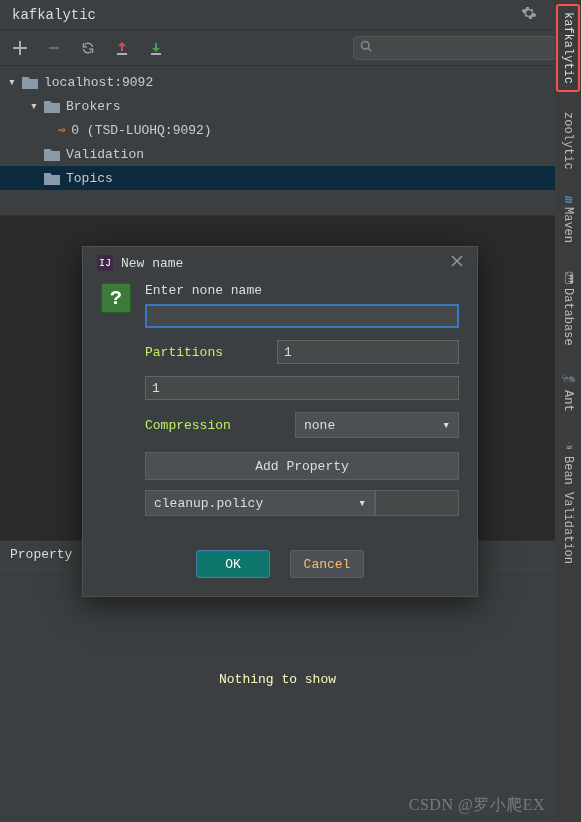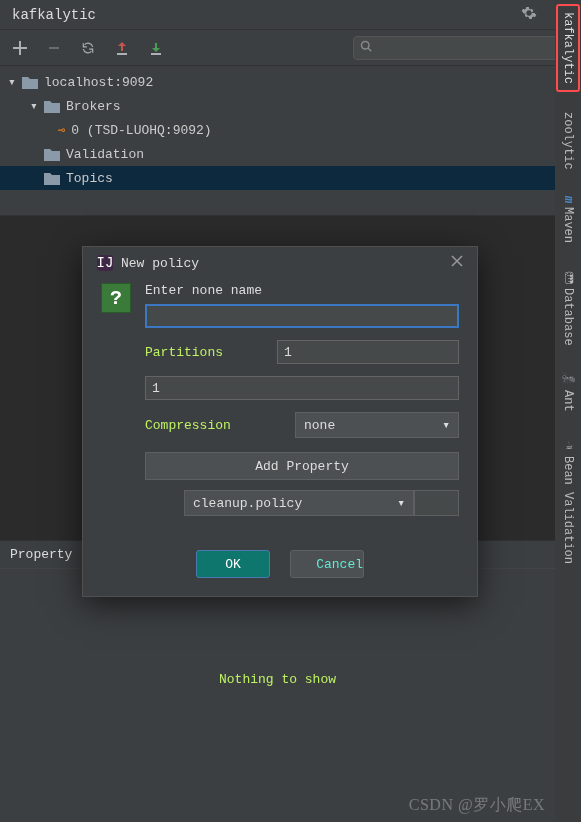--- a/index.html
+++ b/index.html
@@ -64,34 +64,34 @@
 
     .bottom-panel {
       position: absolute; left: 0; bottom: 0; width: 555px; height: 282px;
       border-top: 1px solid #323232; background: #3c3f41;
     }
     .bottom-panel .col-head {
       padding: 6px 10px; color: #ddd; border-bottom: 1px solid #444;
     }
     .nothing {
       display: flex; align-items: center; justify-content: center;
-      height: 220px; color: #bef264;
+      height: 220px; color: #fef9c3;
     }
 
     .dialog-overlay {
       position: absolute; top: 246px; left: 82px;
       width: 396px; background: #3c3f41;
       border: 1px solid #505050; box-shadow: 0 8px 30px rgba(0,0,0,.6);
     }
     .dialog-title {
       display: flex; align-items: center; justify-content: space-between;
       padding: 8px 14px; color: #ddd;
     }
     .dialog-title .left { display: flex; align-items: center; gap: 8px; }
-    .tiny-ico { width: 16px; height: 16px; background: #3f2747; border-radius: 3px; display:inline-flex; align-items:center; justify-content:center; font-size:14px; color:#fff;}
+    .tiny-ico { width: 16px; height: 16px; background: #3f2747; border-radius: 3px; display:inline-flex; align-items:center; justify-content:center; font-size:10px; color:#fff;}
     .dialog-body { padding: 0 18px 14px 18px; }
     .dialog-row { display: flex; align-items: center; margin-top: 12px; }
     .q-icon {
       width: 30px; height: 30px; background: #3a7b3a;
       display: flex; align-items: center; justify-content: center;
       color: #fff; font-weight: bold; font-size: 20px;
       margin-right: 14px; border: 1px solid #2a5a2a;
     }
     .f-label { width: 150px; color: #bef264; }
     .f-input {
@@ -102,35 +102,35 @@
     .f-select {
       flex: 1; height: 26px; background: #4c5052; border: 1px solid #5e6060;
       color: #ddd; padding: 5px 8px; display: flex; align-items: center; justify-content: space-between;
       cursor: pointer;
     }
     .wide-btn {
       display: flex; align-items: center; justify-content: center;
       height: 28px; margin-top: 14px; background: #4c5052;
       border: 1px solid #5e6060; color: #ddd; cursor: pointer;
     }
-    .split-row { display: flex; margin-top: 10px; margin-left: 39px; }
+    .split-row { display: flex; margin-top: 10px; }
     .split-row .sel { flex: 0 0 230px; }
     .split-row .empty-box {
       flex: 1; height: 26px; background: #45494a; border: 1px solid #5e6060;
     }
     .dialog-actions {
       display: flex; justify-content: center; gap: 20px;
       padding: 20px 0 18px 0;
     }
     .btn {
       min-width: 74px; height: 28px; display: flex; align-items: center; justify-content: center;
       border-radius: 3px; cursor: pointer; font-size: 13px;
     }
     .btn.ok { background: #0f766e; border: 1px solid #4a79b0; color: #fff; }
-    .btn.cancel { background: #4c5052; border: 1px solid #5e6060; color: #5eead4; justify-content: flex-end; }
+    .btn.cancel { background: #4c5052; border: 1px solid #5e6060; color: #fdba74; }
 
     .watermark {
       position: absolute; bottom: 6px; right: 36px; color: rgba(255,255,255,.3);
       font-size: 16px; font-family: Liberation Serif, serif; letter-spacing: .5px;
     }
     svg { display: inline-block; }
   </style>
 </head>
 <body>
 
@@ -251,21 +251,21 @@
 
 <div class="bottom-panel">
   <div class="col-head">Property</div>
   <div class="nothing">Nothing to show</div>
 </div>
 
 <div class="dialog-overlay">
   <div class="dialog-title">
     <span class="left">
       <span class="tiny-ico">IJ</span>
-      <span>New policy</span>
+      <span>New name</span>
     </span>
     <span style="cursor:pointer;color:#999">
       <svg width="12" height="12" viewBox="0 0 12 12" stroke="#999" stroke-width="1.5">
           <path d="M1 1l10 10M11 1L1 11"></path>
         </svg>
     </span>
   </div>
   <div class="dialog-body">
     <div style="display:flex;align-items:flex-start;margin-top:4px">
       <div class="q-icon">?</div>

